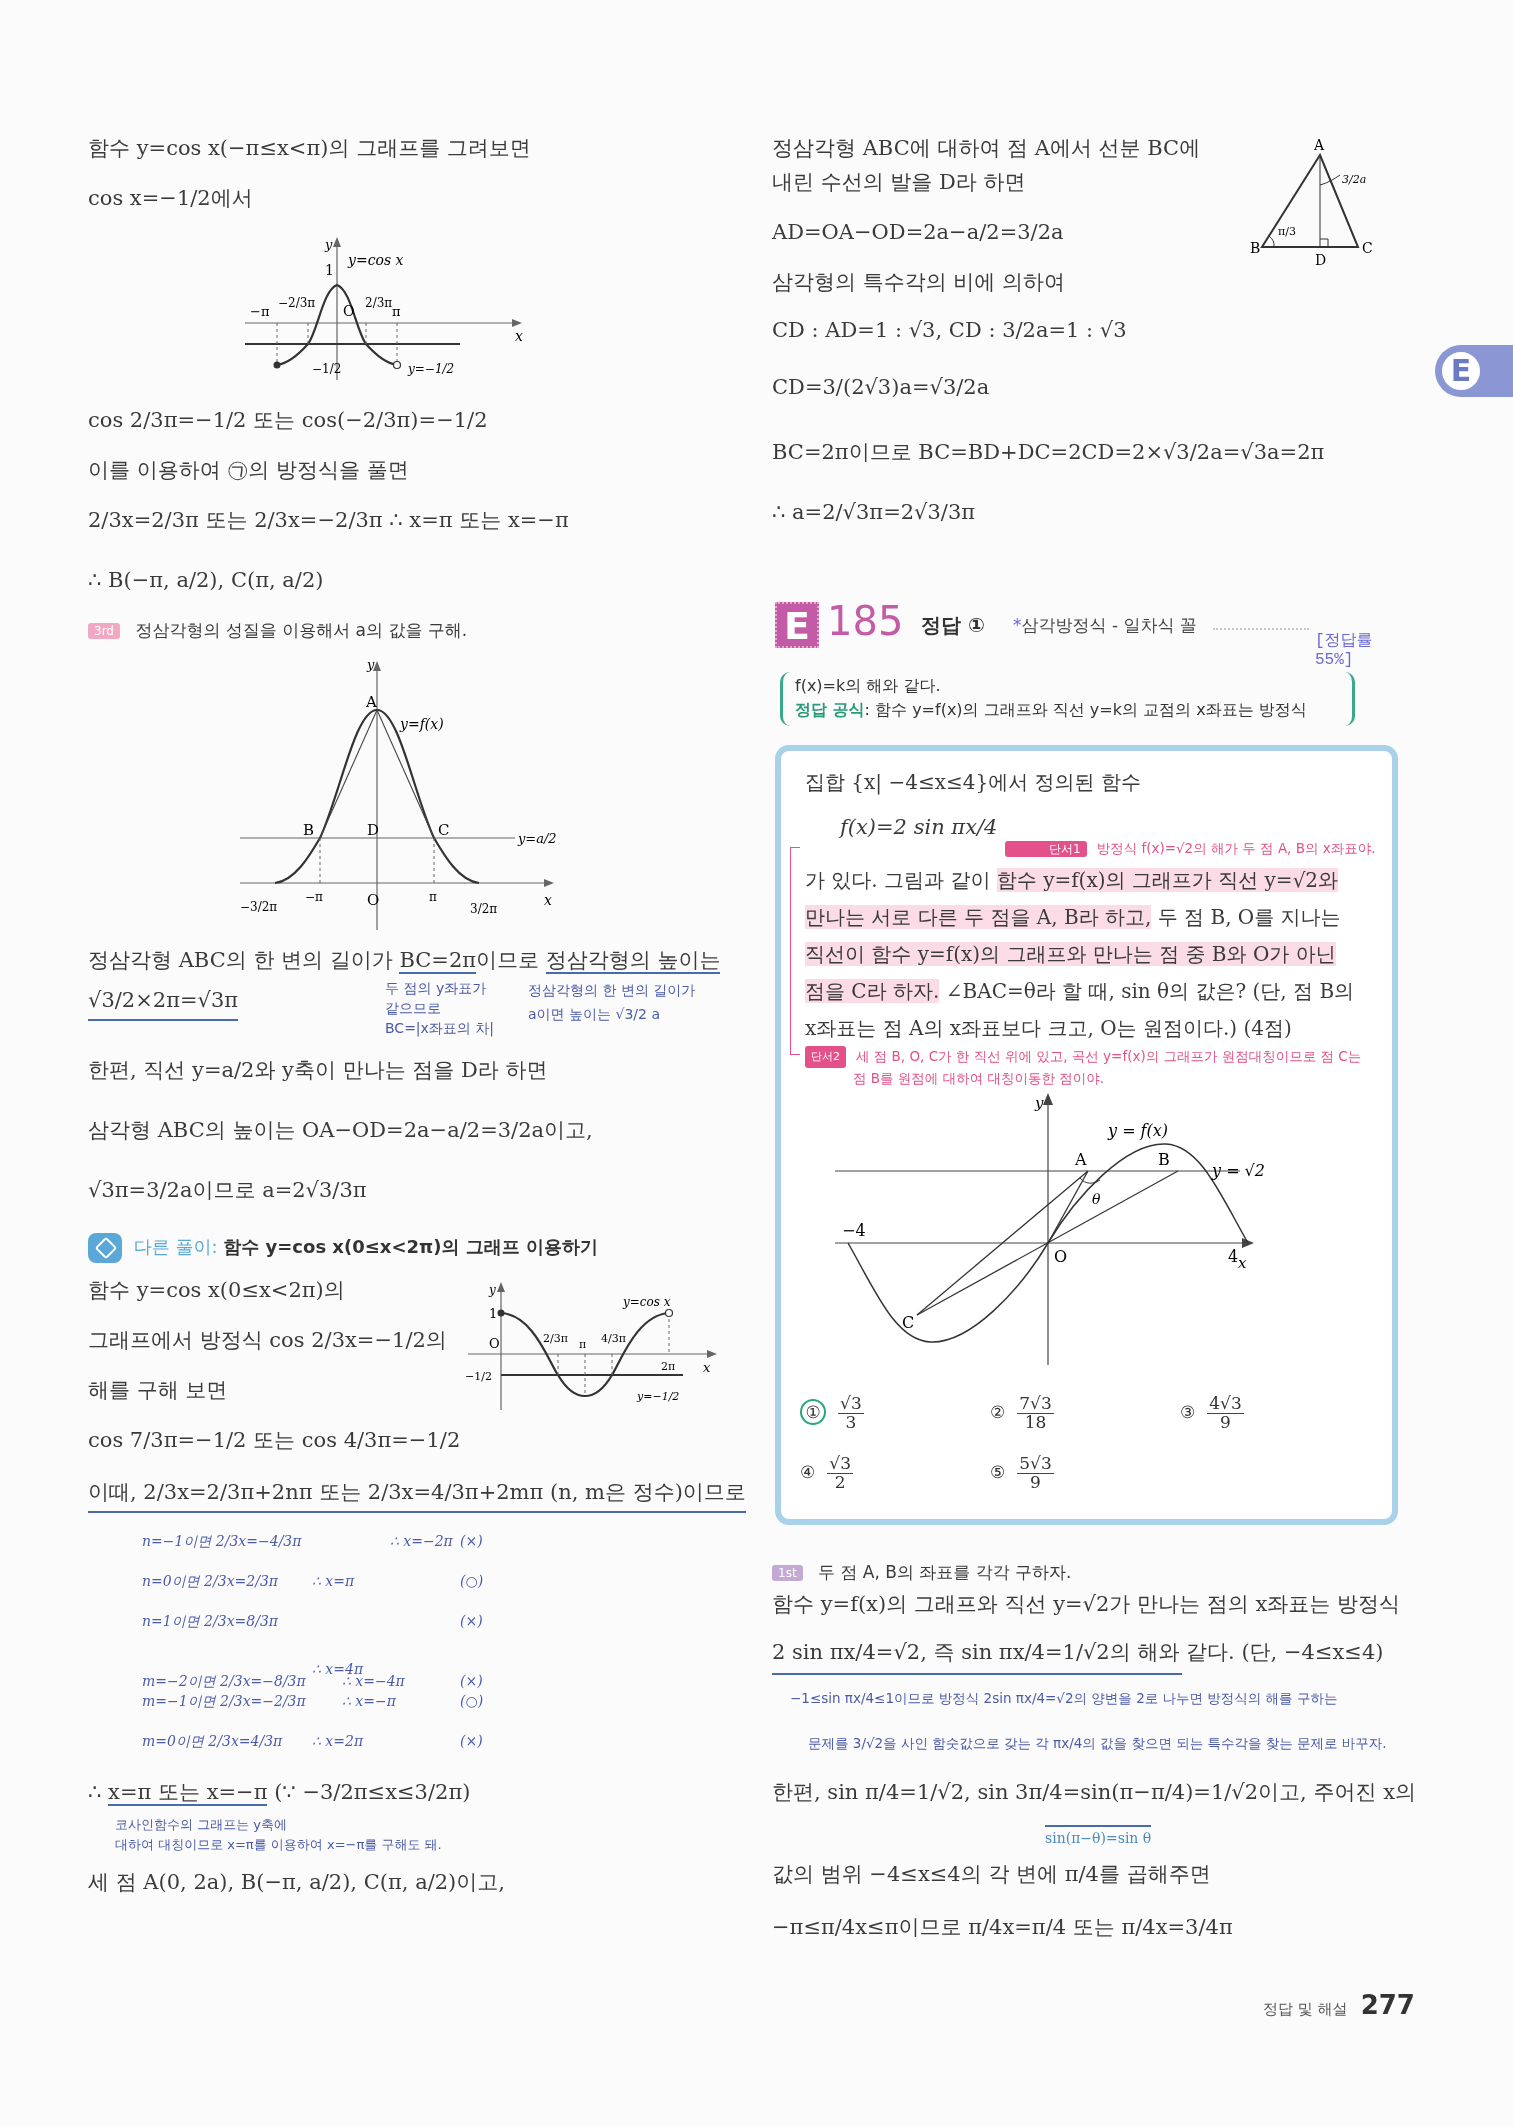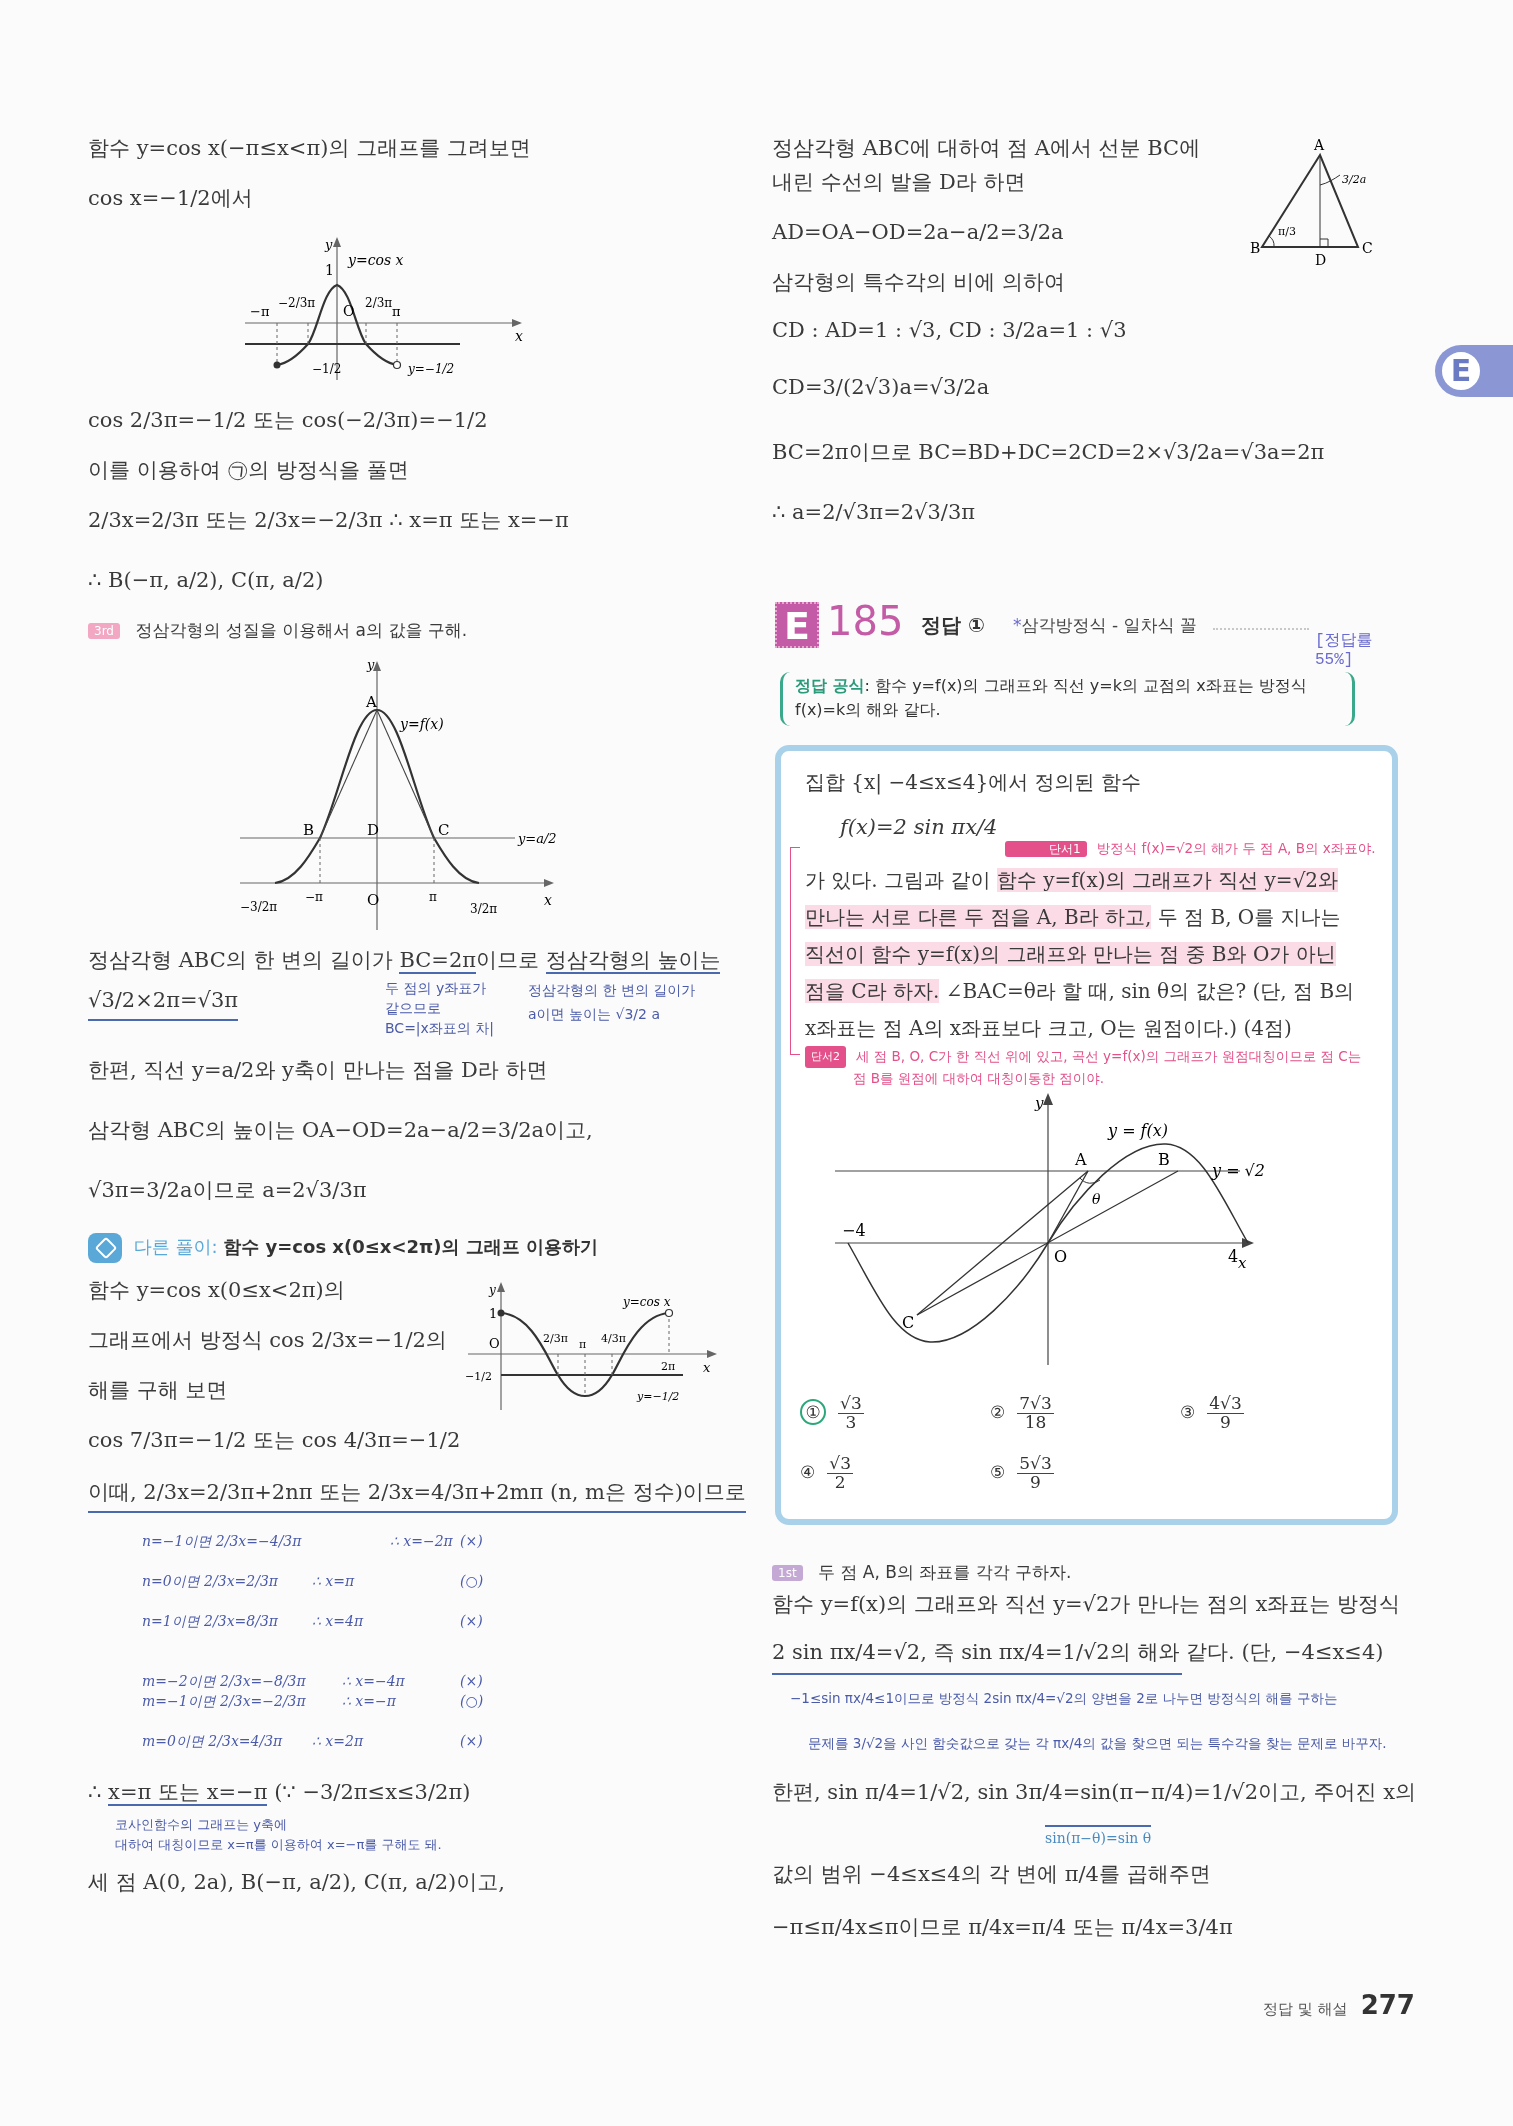--- a/index.html
+++ b/index.html
@@ -162,21 +162,21 @@
   <text x="2" y="100" font-size="11">−1/2</text>
   <text x="174" y="120" font-size="11" font-style="italic">y=−1/2</text>
 </svg>
 
 <div class="line" style="left:88px; top:1428px;">cos 7/3π=−1/2 또는 cos 4/3π=−1/2</div>
 <div class="line ul-blue" style="left:88px; top:1480px; padding-bottom:6px;">이때, 2/3x=2/3π+2nπ 또는 2/3x=4/3π+2mπ (n, m은 정수)이므로</div>
 
 <div style="position:absolute; left:142px; top:1533px; width:360px;">
   <div class="note" style="position:absolute; top:0px; white-space:nowrap; font-family:'DejaVu Serif',serif; font-style:italic;"><span>n=−1이면 2/3x=−4/3π</span><span style="position:absolute; left:200px;margin-left:48px;">∴ x=−2π</span><span style="position:absolute; left:318px;">(×)</span></div>
   <div class="note" style="position:absolute; top:40px; white-space:nowrap; font-family:'DejaVu Serif',serif; font-style:italic;"><span>n=0이면 2/3x=2/3π</span><span style="position:absolute; left:170px;">∴ x=π</span><span style="position:absolute; left:318px;">(○)</span></div>
-  <div class="note" style="position:absolute; top:80px; white-space:nowrap; font-family:'DejaVu Serif',serif; font-style:italic;"><span>n=1이면 2/3x=8/3π</span><span style="position:absolute; left:170px;">∴ x=4π</span><span style="position:absolute; left:318px;">(×)</span></div>
+  <div class="note" style="position:absolute; top:80px; white-space:nowrap; font-family:'DejaVu Serif',serif; font-style:italic;"><span>n=1이면 2/3x=8/3π</span><span style="position:absolute; left:170px;margin-top:48px;">∴ x=4π</span><span style="position:absolute; left:318px;">(×)</span></div>
   <div class="note" style="position:absolute; top:120px; white-space:nowrap; font-family:'DejaVu Serif',serif; font-style:italic;margin-top:20px;"><span>m=−2이면 2/3x=−8/3π</span><span style="position:absolute; left:200px;">∴ x=−4π</span><span style="position:absolute; left:318px;">(×)</span></div>
   <div class="note" style="position:absolute; top:160px; white-space:nowrap; font-family:'DejaVu Serif',serif; font-style:italic;"><span>m=−1이면 2/3x=−2/3π</span><span style="position:absolute; left:200px;">∴ x=−π</span><span style="position:absolute; left:318px;">(○)</span></div>
   <div class="note" style="position:absolute; top:200px; white-space:nowrap; font-family:'DejaVu Serif',serif; font-style:italic;"><span>m=0이면 2/3x=4/3π</span><span style="position:absolute; left:170px;">∴ x=2π</span><span style="position:absolute; left:318px;">(×)</span></div>
 </div>
 
 <div class="line" style="left:88px; top:1780px;">
   <span>∴ </span><span class="ul-blue">x=π 또는 x=−π</span><span> (∵ −3/2π≤x≤3/2π)</span>
 </div>
 <div class="note" style="position:absolute; left:115px; top:1815px; line-height:20px; font-size:13px;">
   <div>코사인함수의 그래프는 y축에</div>
@@ -214,22 +214,22 @@
 <div id="e-header">
   <div id="e-square">E</div>
   <div id="e-num">185</div>
   <div id="e-answer">정답 ①</div>
   <div id="e-topic"><span class="star">*</span><span>삼각방정식 - 일차식 꼴</span></div>
   <div id="e-dots"></div>
   <div id="e-rate">[정답률 55%]</div>
 </div>
 
 <div id="formula-box">
+  <div>f(x)=k의 해와 같다.</div>
   <div><span class="lbl">정답 공식</span><span>: 함수 y=f(x)의 그래프와 직선 y=k의 교점의 x좌표는 방정식</span></div>
-  <div>f(x)=k의 해와 같다.</div>
 </div>
 
 <div id="problem-box"></div>
 
 <div class="line" style="left:805px; top:770px; font-size:20px;">집합 {x| −4≤x≤4}에서 정의된 함수</div>
 <div class="line" style="left:840px; top:815px; font-size:21px; font-style:italic;">f(x)=2 sin πx/4</div>
 <div class="line pink-note" style="left:1005px; top:840px;">
   <span class="badge" style="background:#e3508a; font-size:12px;padding-left:44px;">단서1</span><span>방정식 f(x)=√2의 해가 두 점 A, B의 x좌표야.</span>
 </div>
 <div class="line" style="left:805px; top:868px; font-size:20px;">

